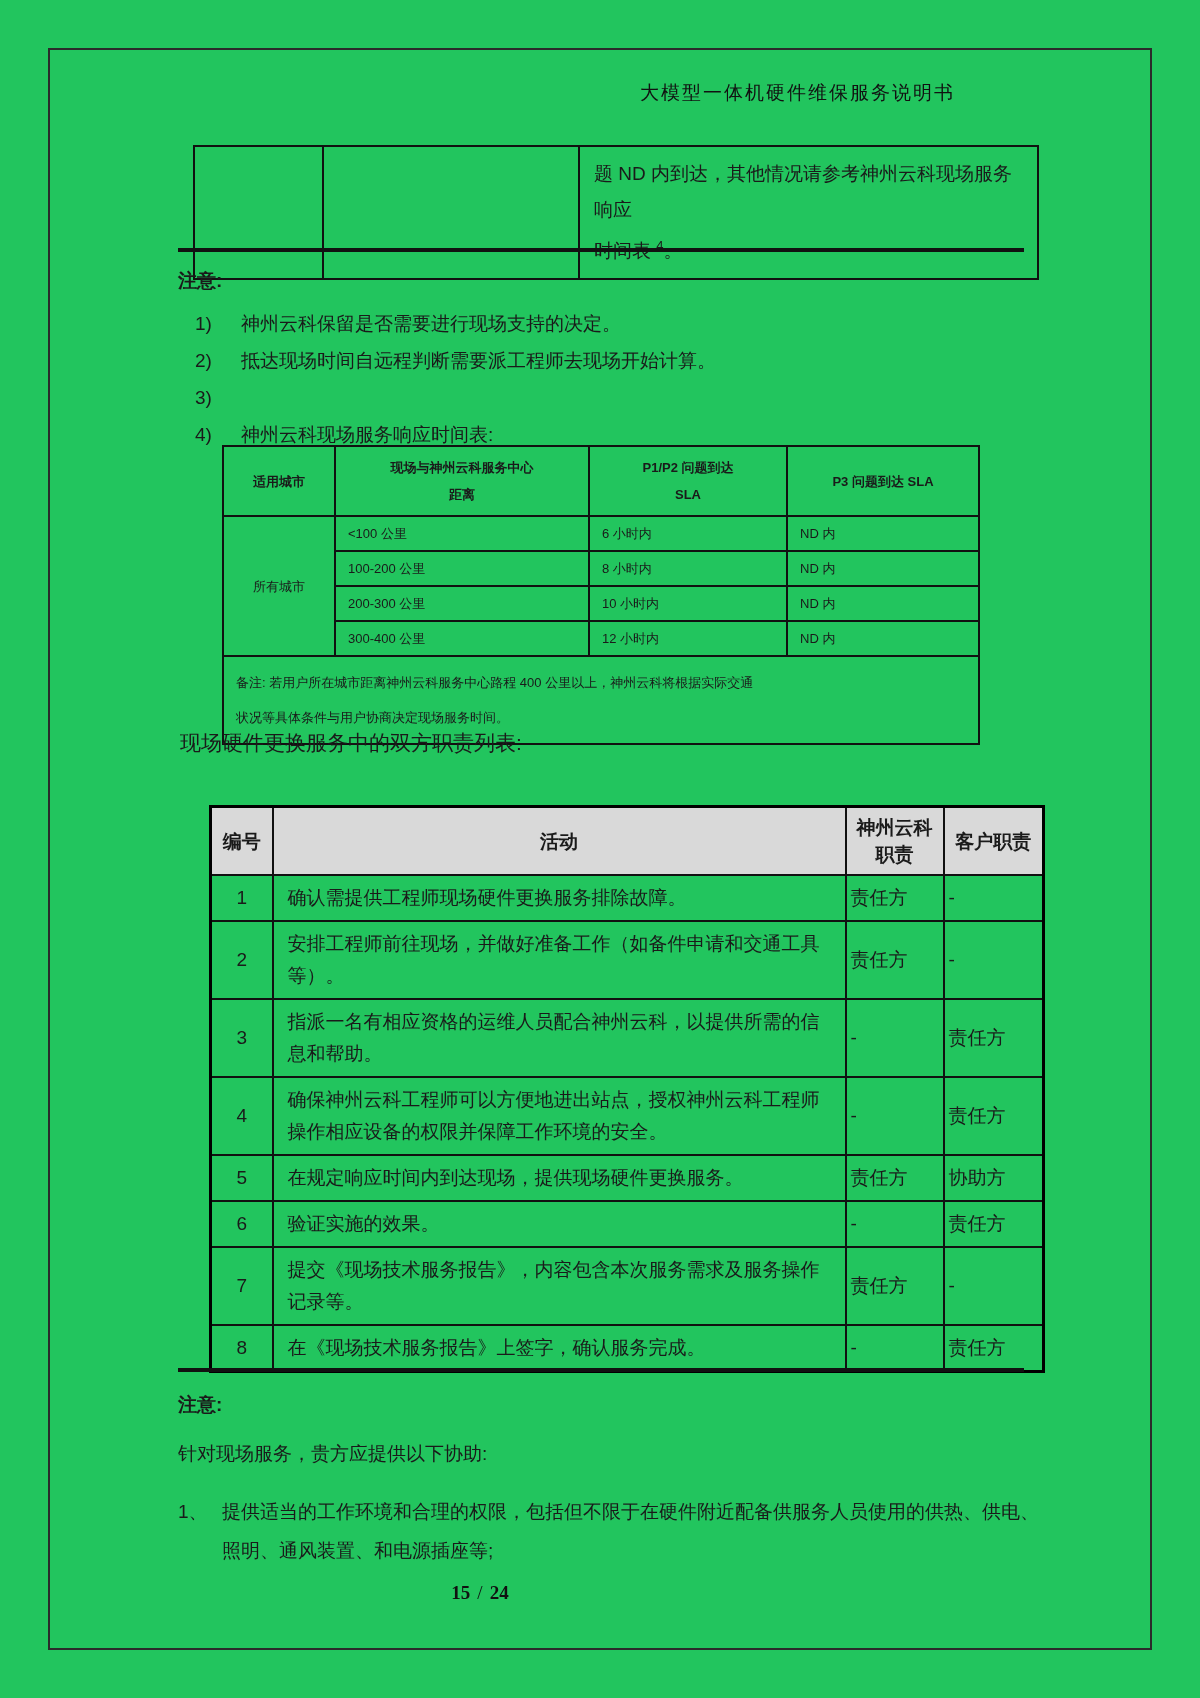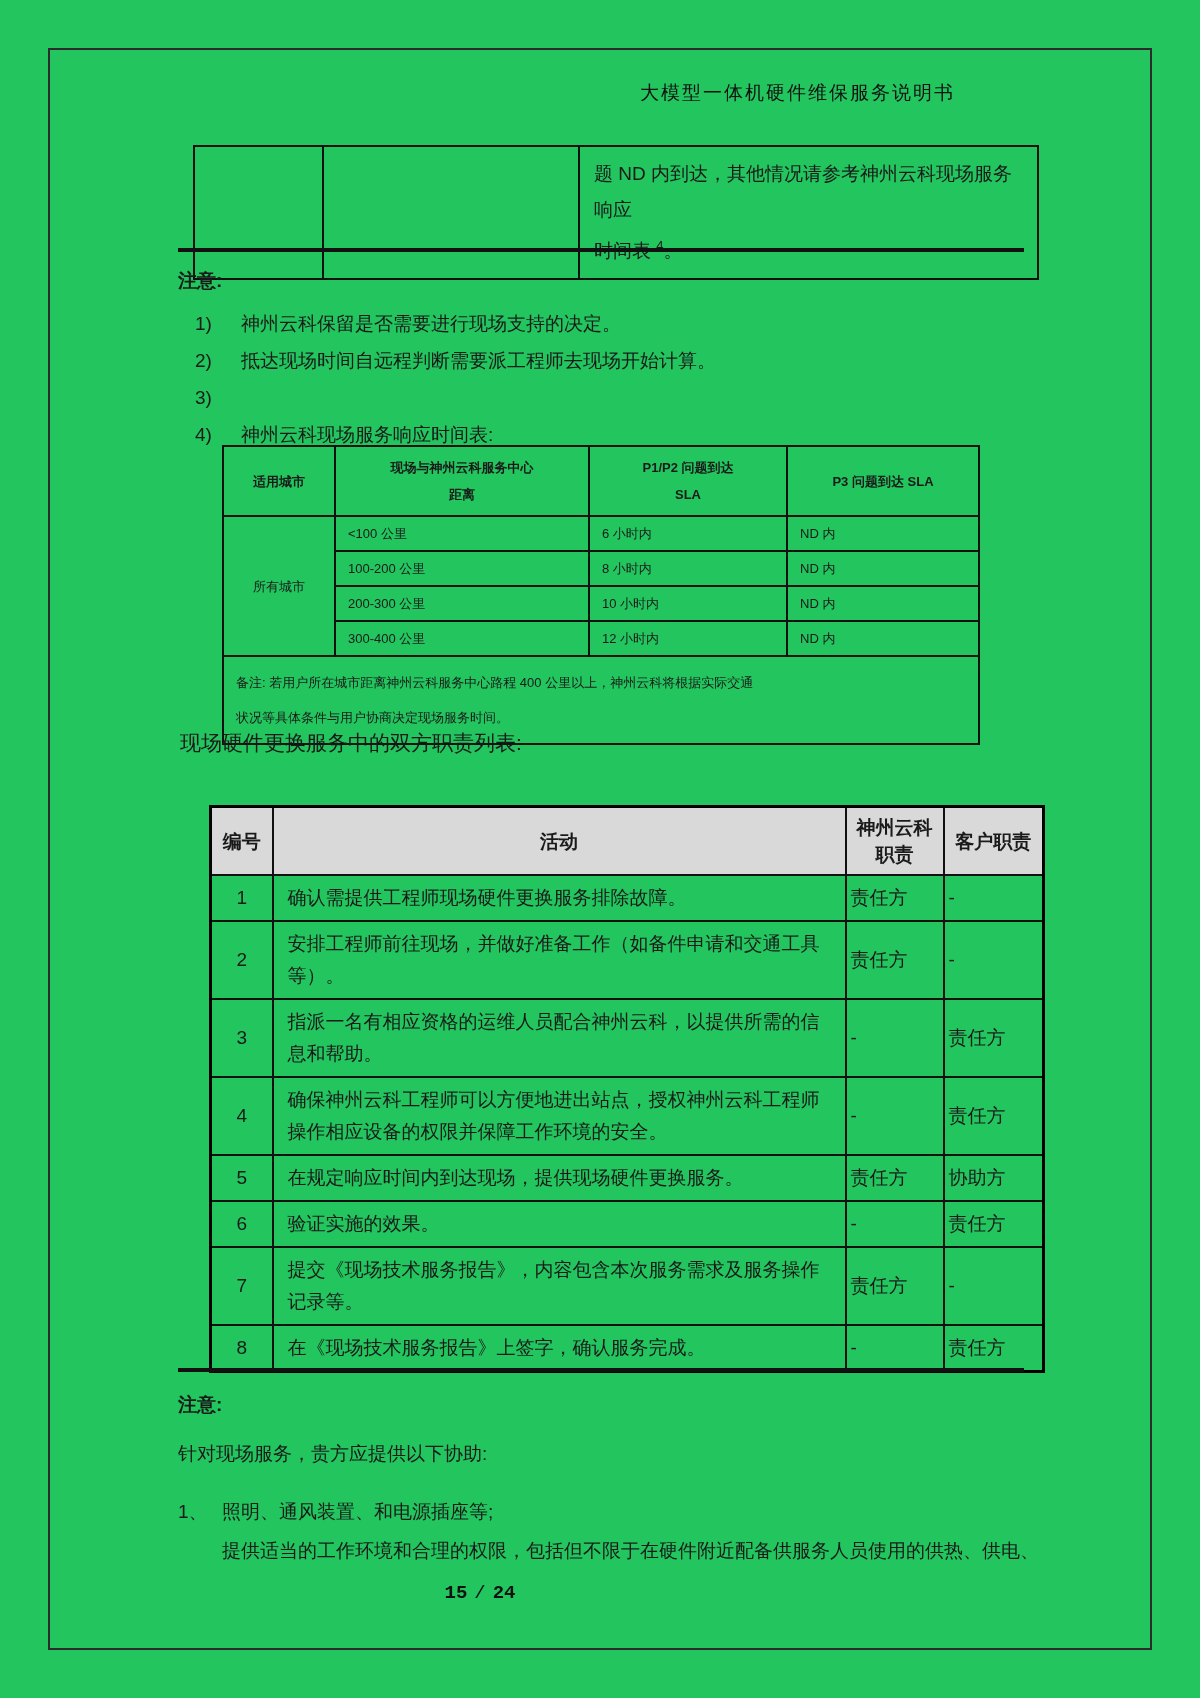--- a/index.html
+++ b/index.html
@@ -71,21 +71,21 @@
 
   
   .notes-bottom{position:absolute;left:178px;top:1392px;width:870px;font-size:19px;}
   .nb-label{font-weight:bold;margin-bottom:24px;}
   .nb-intro{margin-bottom:26px;line-height:24px;}
   .nb-item{display:flex;line-height:39px;}
   .nb-num{width:44px;flex:none;}
 
   .footer{
     position:absolute;top:1582px;left:0;width:960px;text-align:center;
-    font-family:Liberation Mono, monospace;font-size:19px;color:#111;
+    font-family:Liberation Serif, serif;font-size:19px;color:#111;
   }
   .footer .pg{font-weight:bold;}
   .footer .sep{font-weight:normal;margin:0 7px;}
 </style>
 </head>
 <body>
 
 <div class="page">
 
   <div class="page-border"></div>
@@ -259,22 +259,22 @@
     </table>
 
   <div class="rule rule2"></div>
 
   <div class="notes-bottom">
     <div class="nb-label">注意:</div>
     <div class="nb-intro">针对现场服务，贵方应提供以下协助:</div>
     <div class="nb-item">
       <span class="nb-num">1、</span>
       <span>
+        <span style="display:block">提供适当的工作环境和合理的权限，包括但不限于在硬件附近配备供服务人员使用的供热、供电、</span>
         <span style="display:block">照明、通风装置、和电源插座等;</span>
-        <span style="display:block">提供适当的工作环境和合理的权限，包括但不限于在硬件附近配备供服务人员使用的供热、供电、</span>
       </span>
     </div>
   </div>
 
   <div class="footer">
     <span class="pg">15</span><span class="sep">/</span><span class="pg">24</span>
   </div>
 
 </div>
 

